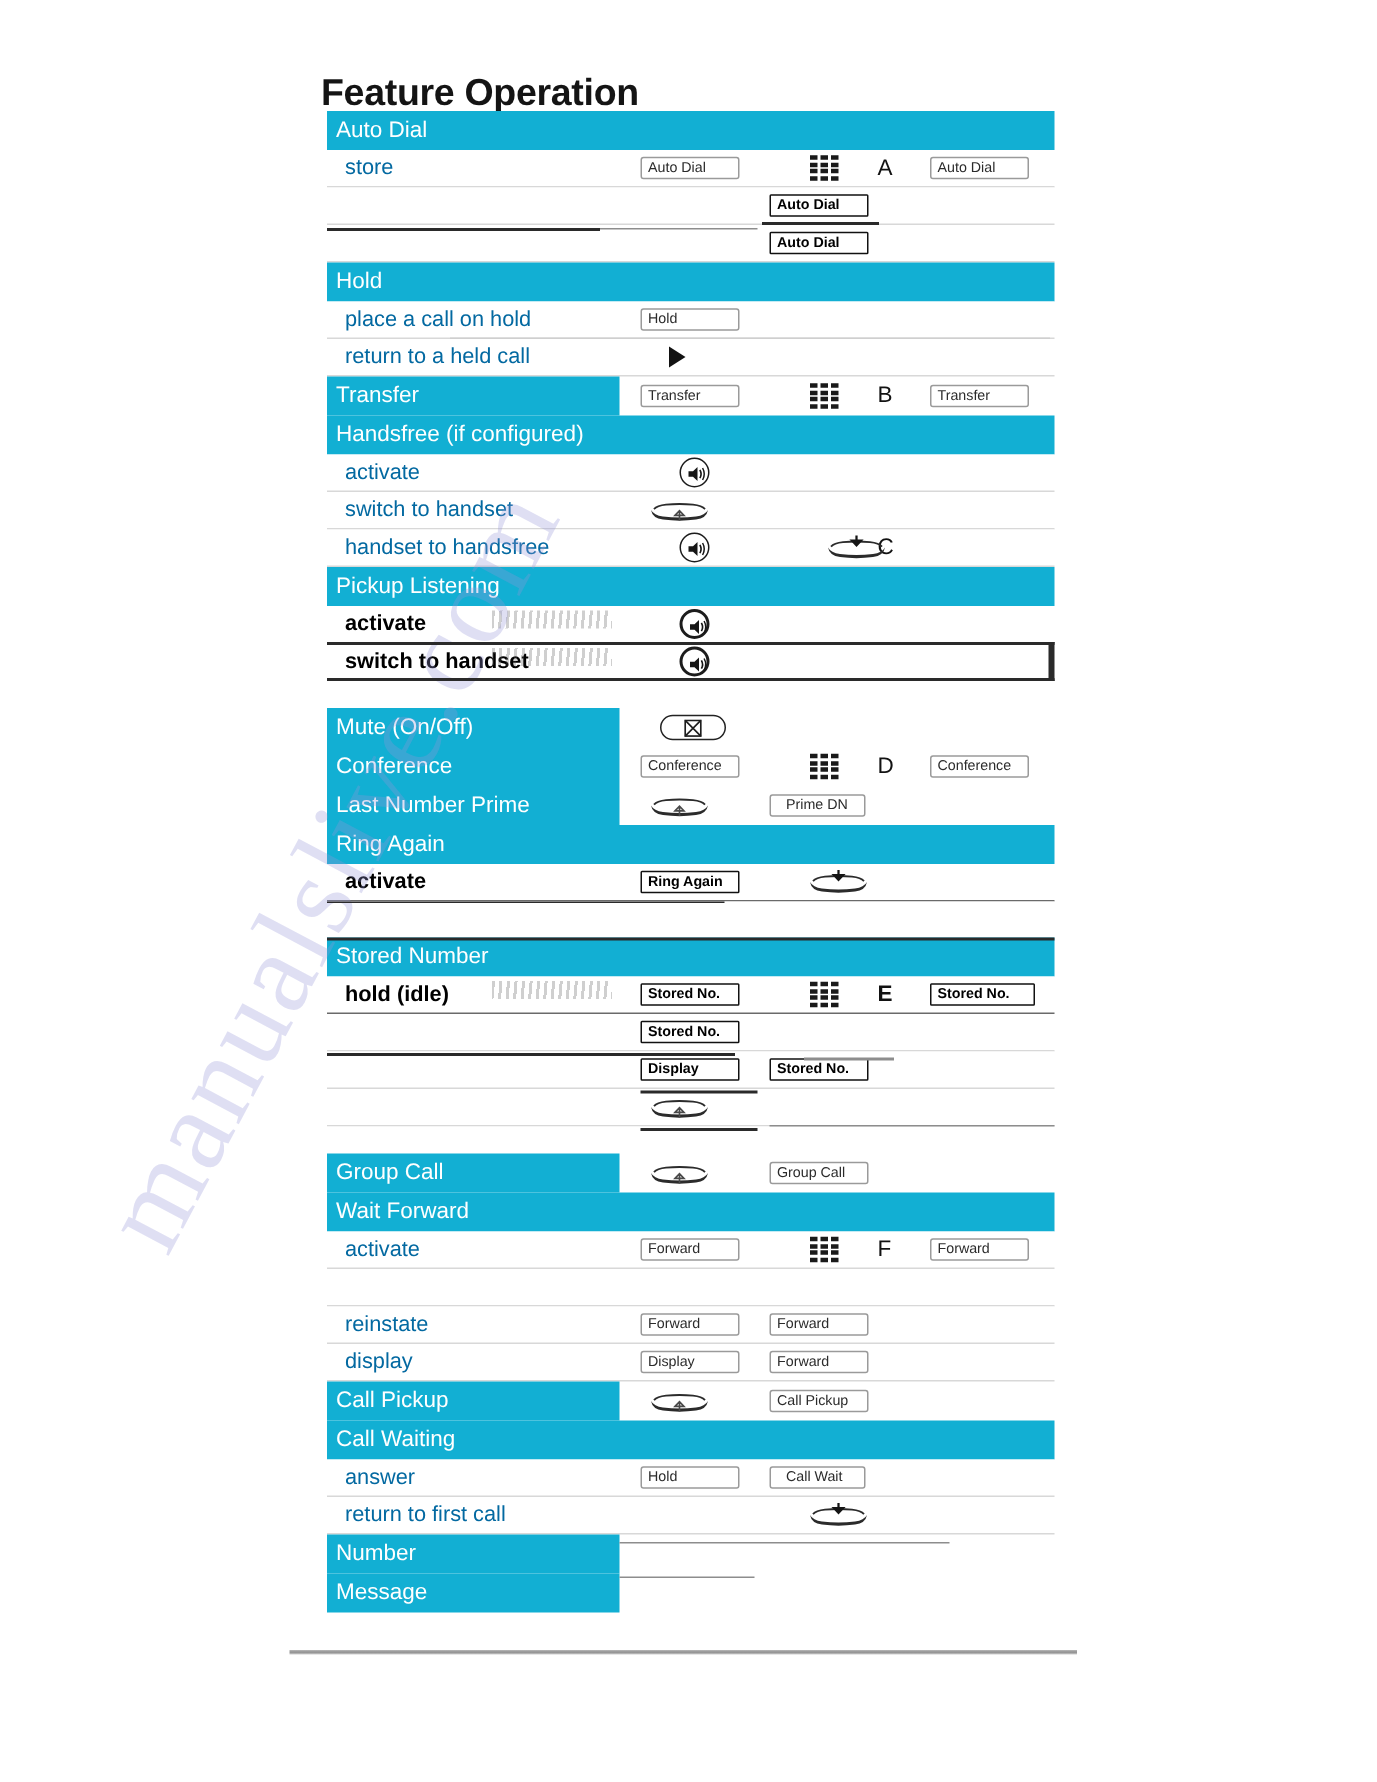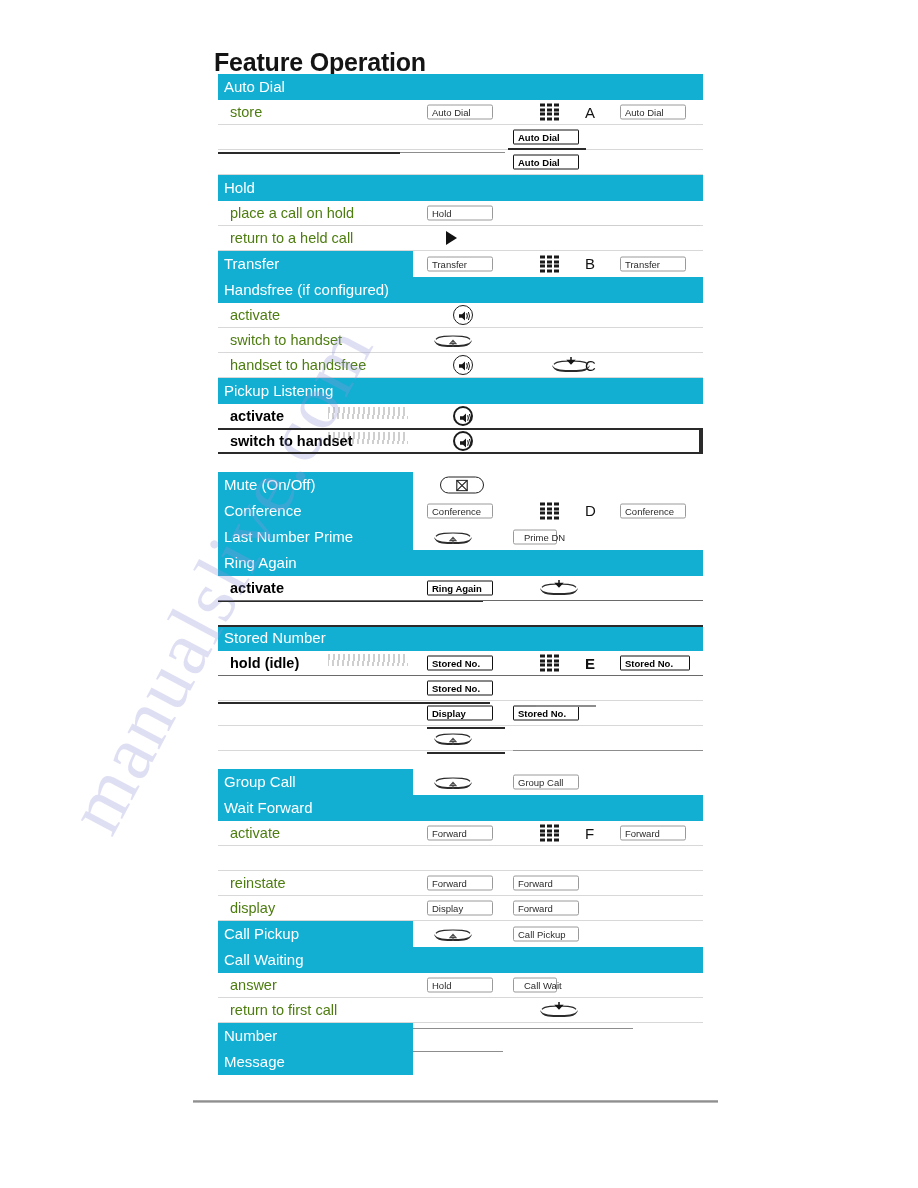--- a/index.html
+++ b/index.html
@@ -80,21 +80,21 @@
   }
   .row.heavy-thin { border-bottom: 1px solid #6a6a6a; }
   .row.gap { background: #ffffff; border-bottom: none; }
 
   .rowlabel {
     position: absolute;
     left: 12px;
     top: 50%;
     transform: translateY(-50%);
     font-size: 14.5px;
-    color: #4d7c0f;
+    color: #0369a1;
     white-space: nowrap;
   }
   .rowlabel.bold { font-weight: bold; color: #000; }
 
   
   .cellarea {
     position: absolute;
     left: 195px; top: 0;
     right: 0; bottom: 0;
   }
@@ -116,21 +116,21 @@
     text-align: left;
   }
   .chip.dark {
     border: 1.6px solid #111;
     color: #000;
     font-weight: bold;
     border-radius: 1px;
   }
   .chip.w70  { width: 70px; }
   .chip.w66  { width: 66px; }
-  .chip.w62  { width: 44px; padding-left: 10px; }    
+  .chip.w62  { width: 64px; padding-left: 10px; }    
 
   
   .keypad {
     position: absolute;
     top: 50%;
     transform: translateY(-50%);
     width: 19px; height: 17px;
     display: grid;
     grid-template-columns: repeat(3, 1fr);
     grid-template-rows: repeat(4, 1fr);

